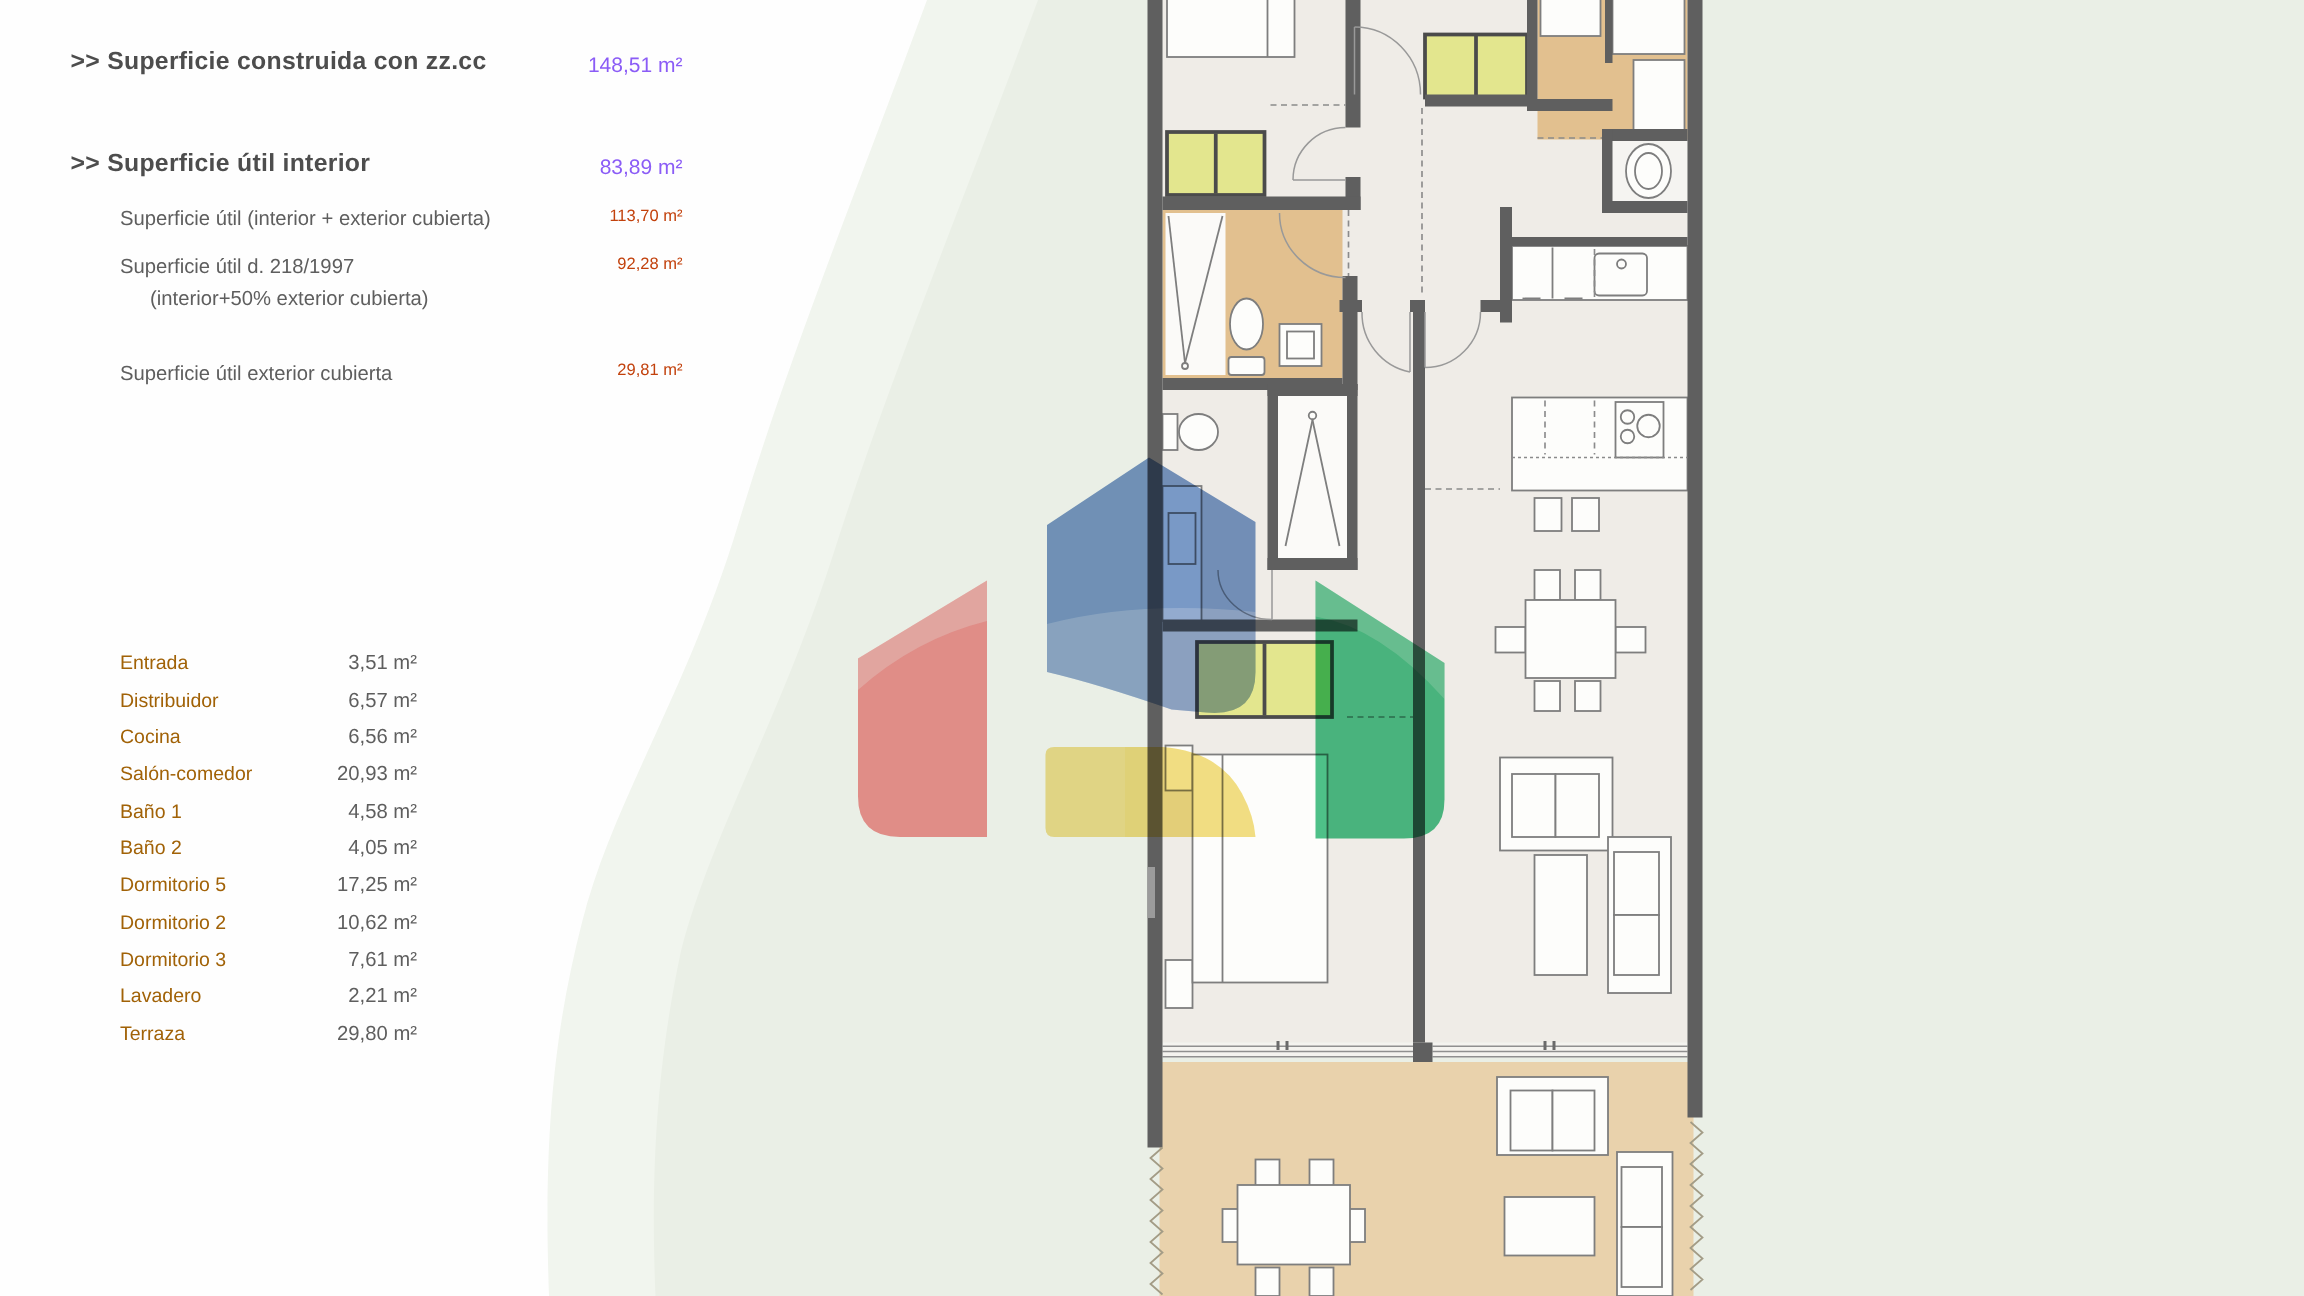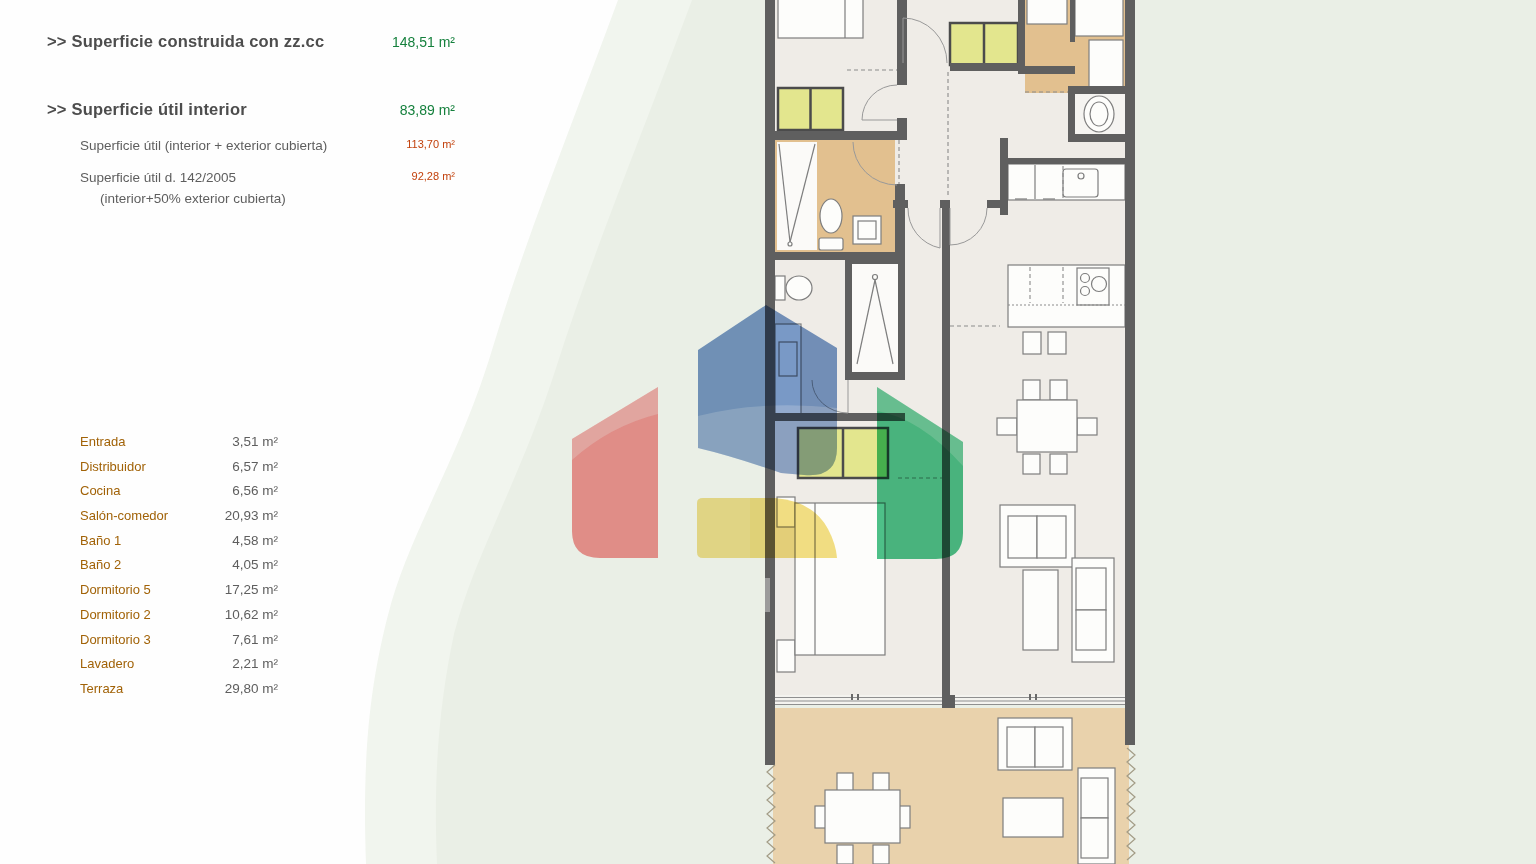--- a/index.html
+++ b/index.html
@@ -8,23 +8,23 @@
     background:#fefefe;
     font-family:"Liberation Sans","DejaVu Sans",sans-serif;
     color:#5e5e5e;
   }
   svg{display:block;}
   .bg-svg{position:absolute;left:0;top:0;z-index:0;}
   .plan-svg{position:absolute;left:757px;top:0;z-index:3;}
   .mark-svg{position:absolute;left:560px;top:288px;z-index:5;mix-blend-mode:multiply;opacity:.85;}
 
   .panel{position:absolute;left:0;top:0;width:520px;height:864px;z-index:6;}
-  .sec-row{position:absolute;left:47px;width:408px;display:flex;align-items:center;}
+  .sec-row{position:absolute;left:47px;width:408px;display:flex;align-items:flex-end;}
   .sec-row .t{font-weight:bold;font-size:16.5px;color:#4d4d4d;letter-spacing:.2px;}
-  .sec-row .v{margin-left:auto;font-size:14px;color:#15803d;}
+  .sec-row .v{margin-left:auto;font-size:14px;color:#8b5cf6;}
   .sub-row{position:absolute;left:80px;width:375px;display:flex;align-items:flex-start;gap:39px;}
   .sub-row .t{font-size:13.5px;color:#5e5e5e;}
   .sub-row .t .l2{display:block;padding-left:20px;margin-top:6px;}
   .sub-row .v{margin-left:auto;font-size:11px;color:#c2410c;}
   .rooms{position:absolute;left:80px;top:434px;width:198px;}
   .room-row{display:flex;height:24.7px;align-items:flex-start;}
   .room-row .t{font-size:13px;color:#a16207;}
   .room-row .v{margin-left:auto;font-size:13.5px;color:#5e5e5e;}
 </style>
 </head>
@@ -45,24 +45,28 @@
     <span class="t">&gt;&gt; Superficie útil interior</span>
     <span class="v">83,89 m²</span>
   </div>
 
   <div class="sub-row" style="top:138px">
     <span class="t">Superficie útil (interior + exterior cubierta)</span>
     <span class="v">113,70 m²</span>
   </div>
 
   <div class="sub-row" style="top:170px">
-    <span class="t"><span>Superficie útil  d. 142/2005</span><span class="l2">(interior+50% exterior cubierta)</span></span>
+    <span class="t"><span>Superficie útil  d. 218/1997</span><span class="l2">(interior+50% exterior cubierta)</span></span>
     <span class="v">92,28 m²</span>
   </div>
 
+  <div class="sub-row" style="top:241px">
+    <span class="t">Superficie útil exterior cubierta</span>
+    <span class="v">29,81 m²</span>
+  </div>
 
 
   <div class="rooms">
     <div class="room-row">
         <span class="t">Entrada</span>
         <span class="v">3,51 m²</span>
       </div>
     <div class="room-row">
         <span class="t">Distribuidor</span>
         <span class="v">6,57 m²</span>

